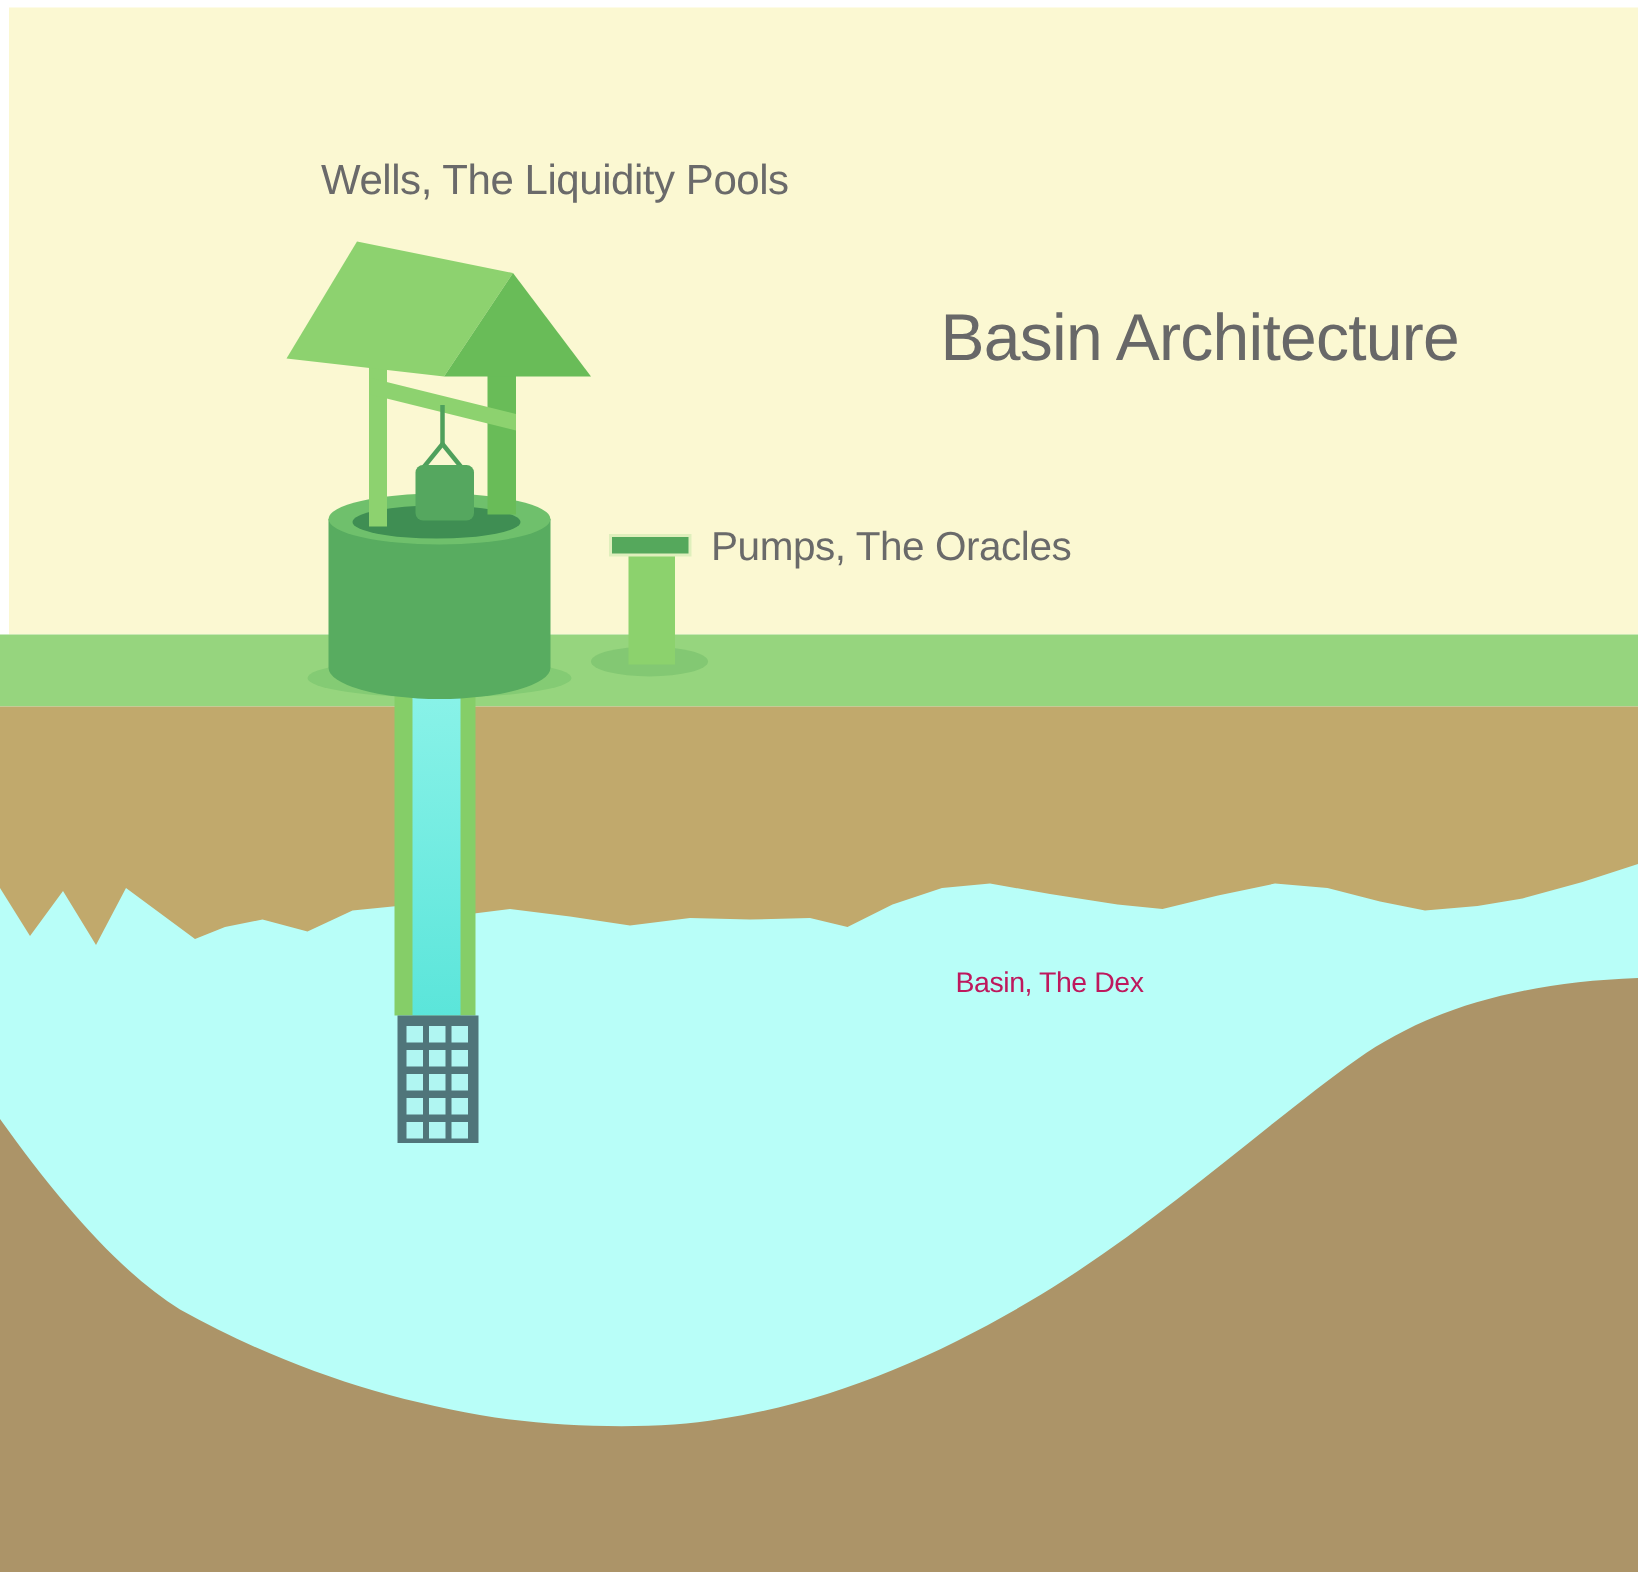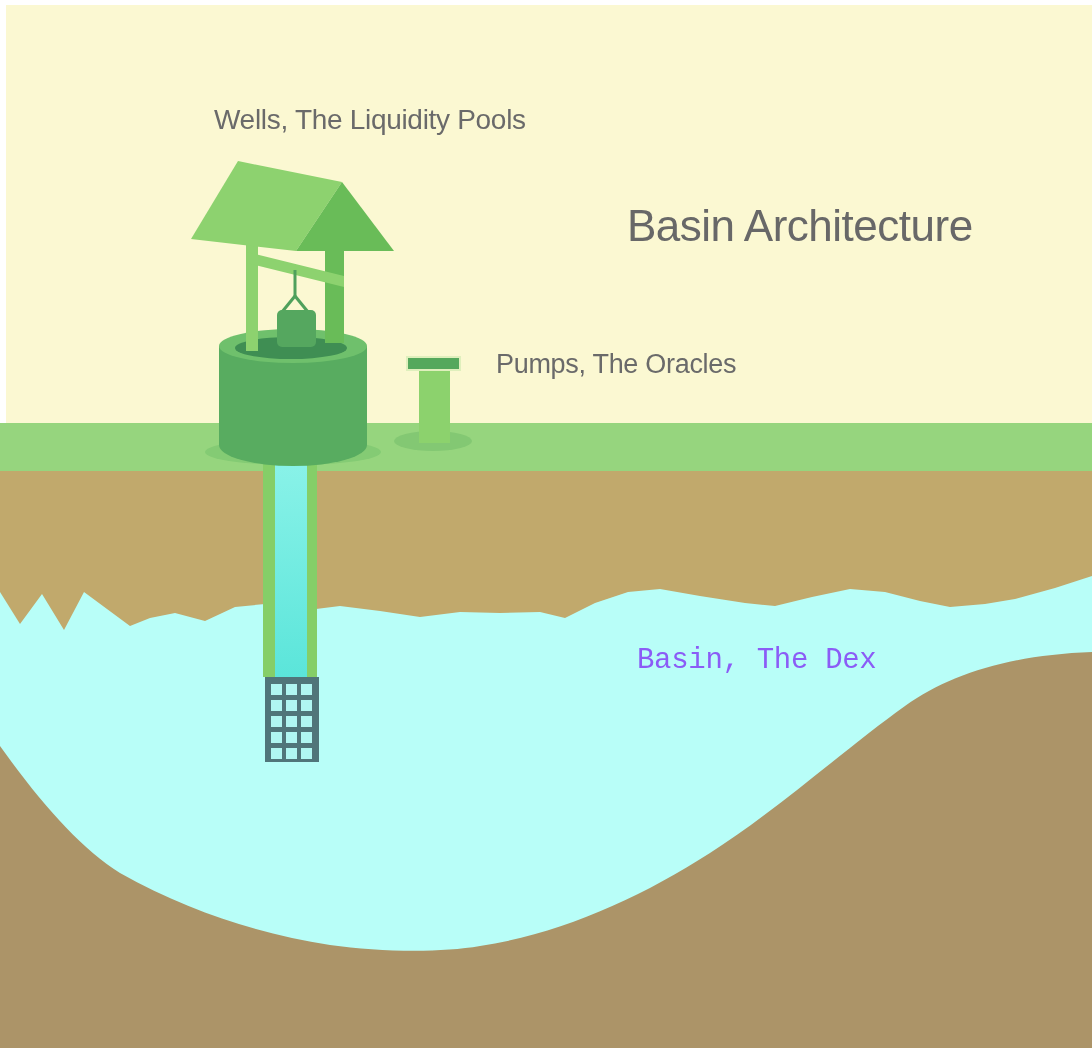--- a/index.html
+++ b/index.html
@@ -9,22 +9,22 @@
   }
   .stage{position:relative;width:1092px;height:1048px;background:#ffffff;}
   .stage svg{position:absolute;left:0;top:0;display:block;}
   .label{
     position:absolute;color:#6a6a6a;white-space:nowrap;
     font-family:"Liberation Sans", sans-serif;line-height:1;
     letter-spacing:-0.3px;
   }
   .label-wells{left:214px;top:106px;font-size:28px;}
   .label-title{left:627px;top:204px;font-size:44px;letter-spacing:-0.5px;color:#686868;text-align:right;}
-  .label-pumps{left:496px;top:351px;font-size:27px;}
-  .label-basin{left:637px;top:646px;font-size:29px;color:#8b5cf6;font-family:Liberation Mono, monospace;}
+  .label-pumps{left:474px;top:351px;font-size:27px;}
+  .label-basin{left:637px;top:646px;font-size:19px;color:#be185d;}
 </style>
 </head>
 <body>
 
 <div class="stage">
 
   <svg width="1092" height="1048" viewBox="0 0 1092 1048">
     <defs>
       <linearGradient id="pipeWater" x1="0" y1="0" x2="0" y2="1">
         <stop offset="0" stop-color="#8CF3E9"></stop>

